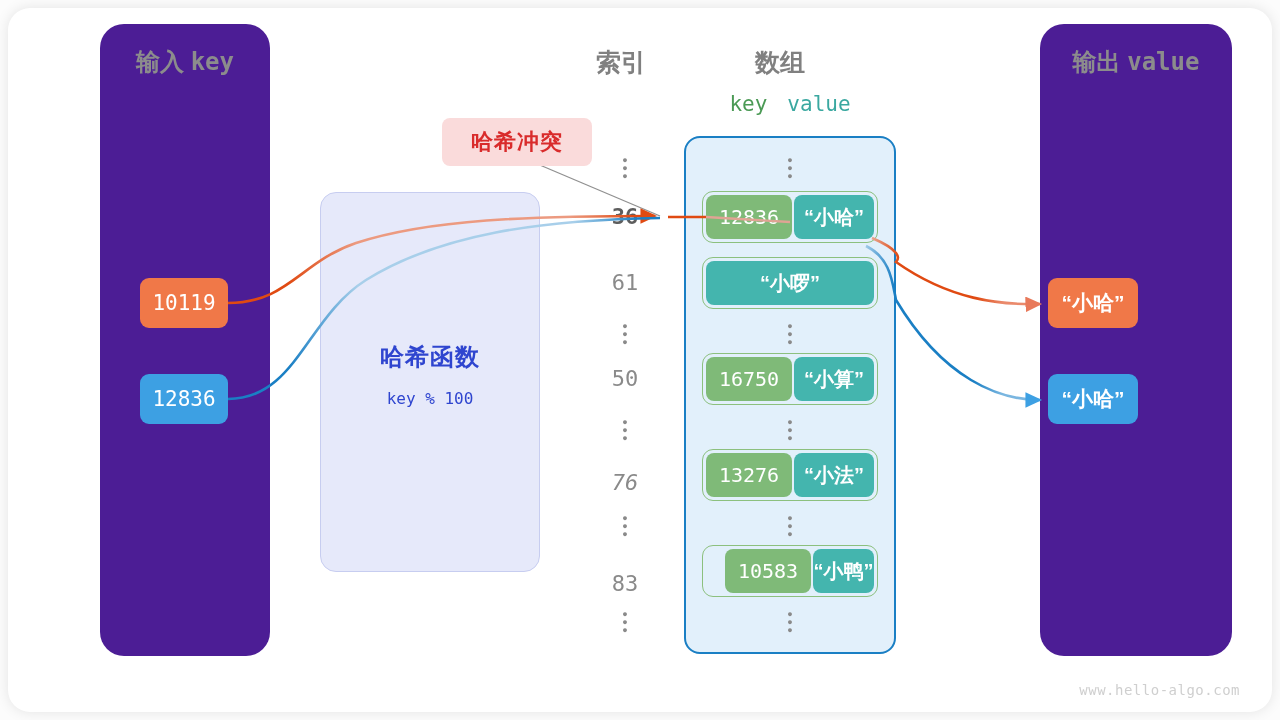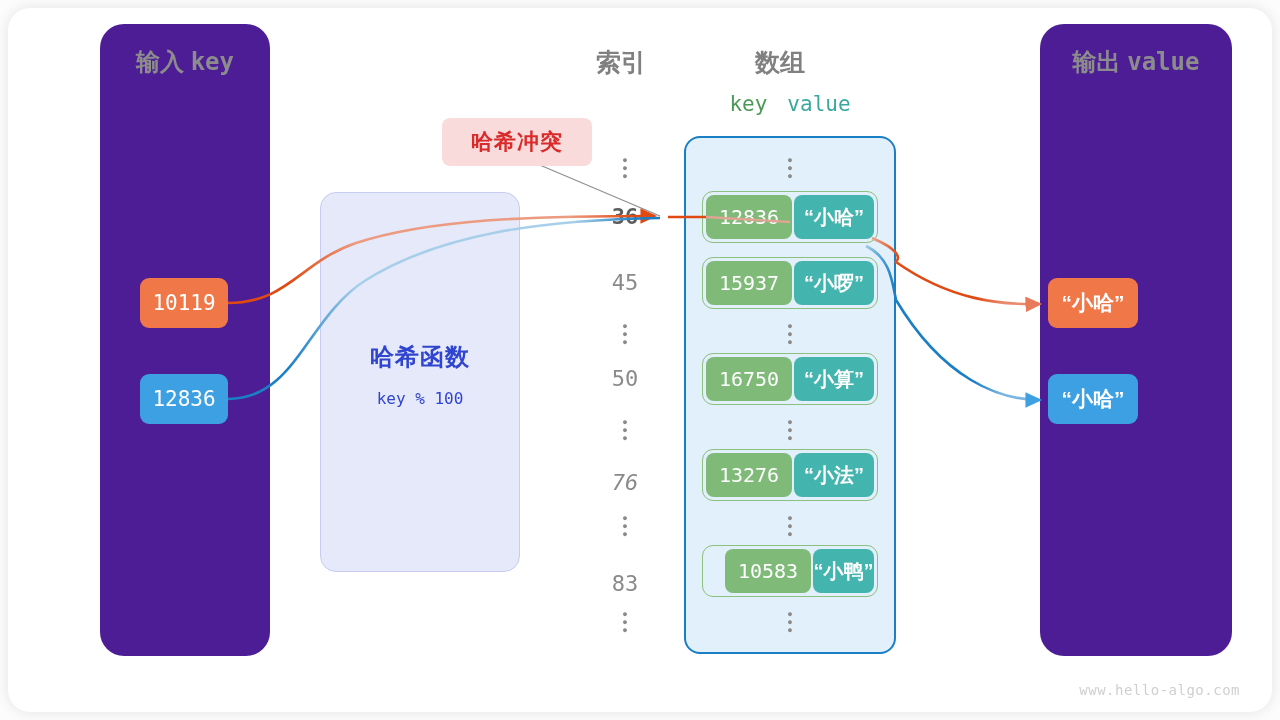--- a/index.html
+++ b/index.html
@@ -85,21 +85,21 @@
     font-size: 22px; font-weight: bold;
     color: #d92b2b;
     letter-spacing: 1px;
     margin-top: 8px;
   }
 
   
   #hash-box {
     position: absolute;
     left: 320px; top: 192px;
-    width: 200px; height: 380px;
+    width: 220px; height: 380px;
     background: #e6e9fa;
     border: 1.6px solid #c7cdf0;
     border-radius: 16px;
   }
   #hash-box .hf-title {
     position: absolute; top: 148px; width: 100%;
     text-align: center;
     font-size: 24px; font-weight: bold;
     color: #2f45cf;
     letter-spacing: 1px;
@@ -247,23 +247,22 @@
       <div class="adots" style="top: 156px;">
         <span>●</span>
         <span>●</span>
         <span>●</span>
       </div>
       <div class="idx hi" style="top: 204px;">36</div>
       <div class="cell" style="top: 191px;">
         <div class="k">12836</div>
         <div class="v">“小哈”</div>
       </div>
-      <div class="idx" style="top: 270px;">45</div>
+      <div class="idx" style="top: 270px;">61</div>
       <div class="cell" style="top: 257px;">
-        <div class="k">15937</div>
         <div class="v">“小啰”</div>
       </div>
       <div class="dots" style="left: 586px; top: 322px;">
         <span>●</span>
         <span>●</span>
         <span>●</span>
       </div>
       <div class="adots" style="top: 322px;">
         <span>●</span>
         <span>●</span>

